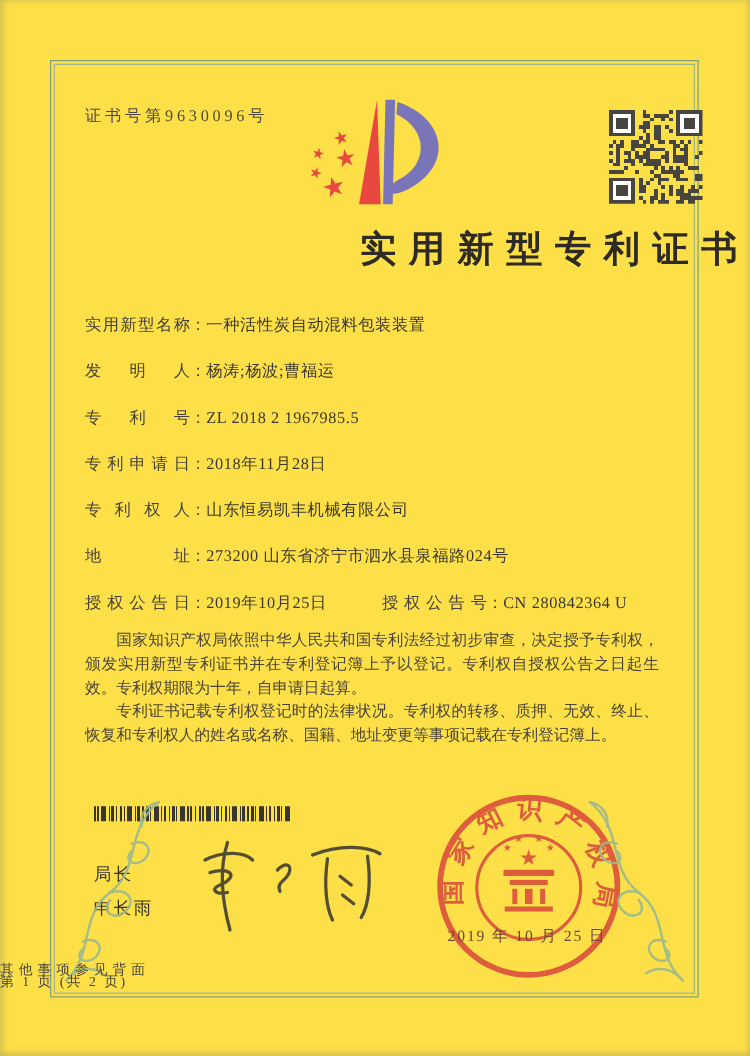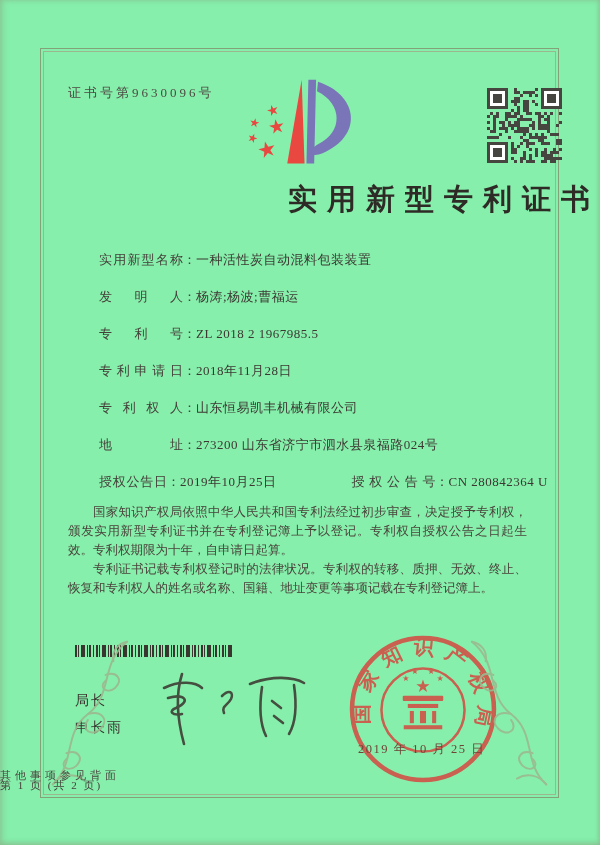--- a/index.html
+++ b/index.html
@@ -1,32 +1,32 @@
 <!DOCTYPE html>
 <html><head>
 <meta charset="utf-8">
 <style>
   html,body{margin:0;padding:0;background:#e9e7db;}
   .sheet{
     position:relative;width:600px;height:845px;margin:0 auto;
-    background:#86efac;
+    background:#fde047;
     box-shadow:inset 3px 0 6px rgba(140,135,110,.25), inset -2px 0 4px rgba(140,135,110,.18), inset 0 -3px 5px rgba(140,135,110,.2);
     font-family:"Liberation Serif","DejaVu Serif",serif;
     color:#3f3b34;overflow:hidden;
   }
   .frame{position:absolute;left:40px;top:48px;width:517px;height:748px;border:1px solid #84a27a;}
   .frame-inner{position:absolute;left:2px;top:2px;right:2px;bottom:2px;border:1px solid #9cb78e;}
   .cert-no{position:absolute;left:68px;top:84px;font-size:13px;letter-spacing:3px;color:#4d4941;}
   .logo{position:absolute;left:243px;top:72px;width:125px;height:102px;}
   .qr{position:absolute;left:487px;top:88px;width:75px;height:75px;}
   .title{position:absolute;left:0;right:0;top:180px;text-align:right;font-size:29px;font-weight:bold;
          letter-spacing:10px;text-indent:10px;color:#2e2b26;}
   .fields{position:absolute;left:68px;top:251px;right:52px;font-size:13px;}
   .frow{display:flex;align-items:baseline;height:22px;margin-bottom:15px;white-space:nowrap;}
-  .flabel{display:inline-block;width:84px;text-align:justify;text-align-last:justify;color:#45413a;margin-left:31px;}
+  .flabel{display:inline-block;width:84px;text-align:justify;text-align-last:justify;color:#45413a;}
   .fcolon{color:#45413a;}
   .fvalue{margin-left:0;letter-spacing:.5px;color:#3c3831;}
   .fgroup2{margin-left:44px;display:flex;align-items:center;}
   .paras{position:absolute;left:68px;right:73px;top:503px;font-size:12.5px;line-height:19px;color:#4a443b;text-align:justify;}
   .paras p{margin:0;text-indent:2em;}
   .barcode{position:absolute;left:75px;top:645px;width:158px;height:12px;
     background:
       repeating-linear-gradient(90deg,#39362f 0 1px,transparent 1px 3px),
       repeating-linear-gradient(90deg,#39362f 0 2px,transparent 2px 7px);
   }

